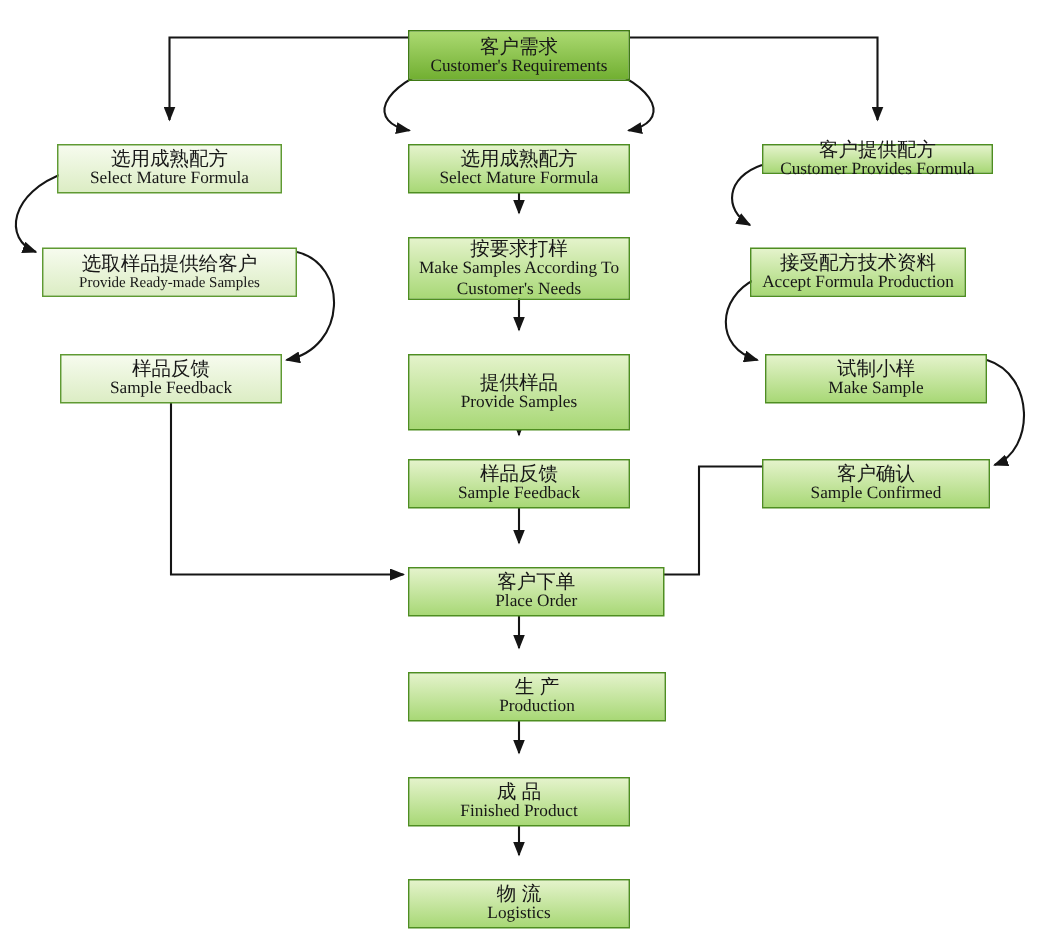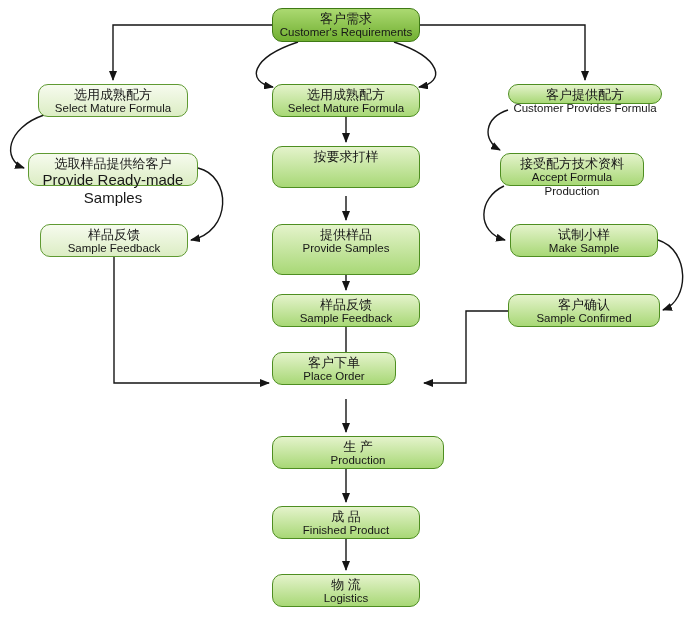--- a/index.html
+++ b/index.html
@@ -19,32 +19,33 @@
   }
   path.flow {
     stroke: #151515;
     stroke-width: 1.4;
     fill: none;
   }
   .node {
     position: absolute;
     box-sizing: border-box;
     border: 1px solid #4e8e21;
-    border-radius: 10px;
+    border-radius: 0;
     display: flex;
     flex-direction: column;
     align-items: center;
-    justify-content: flex-start;
+    justify-content: center;
     text-align: center;
     color: #171717;
     padding: 2px 4px;
     line-height: 1.18;
+    margin-top: 12px;
   }
   .node .cn { font-size: 13px; white-space: pre; }
-  .node .en { font-size: 11.5px; }
+  .node .en { font-size: 11.5px; font-family: Liberation Serif, serif; }
   .node.dark {
     background: linear-gradient(#abd971, #71af31);
     border-color: #3f7a15;
   }
   .node.medium {
     background: linear-gradient(#e4f3cb, #a8d876);
     border-color: #4e8e21;
   }
   .node.light {
     background: linear-gradient(#f6fbee, #dcedc4);
@@ -90,48 +91,49 @@
     <div class="en">Customer's Requirements</div>
   </div>
 
   <div class="node light" style="left:38px;top:84px;width:150px;height:33px">
     <div class="cn">选用成熟配方</div>
     <div class="en">Select Mature Formula</div>
   </div>
 
   <div class="node light" style="left:28px;top:153px;width:170px;height:33px">
     <div class="cn">选取样品提供给客户</div>
-    <div class="en" style="font-size:15px">Provide Ready-made Samples</div>
+    <div class="en" style="font-size:10px">Provide Ready-made Samples</div>
   </div>
 
   <div class="node light" style="left:40px;top:224px;width:148px;height:33px">
     <div class="cn">样品反馈</div>
     <div class="en">Sample Feedback</div>
   </div>
 
   <div class="node medium" style="left:272px;top:84px;width:148px;height:33px">
     <div class="cn">选用成熟配方</div>
     <div class="en">Select Mature Formula</div>
   </div>
 
   <div class="node medium" style="left:272px;top:146px;width:148px;height:42px">
     <div class="cn">按要求打样</div>
+    <div class="en">Make Samples According To Customer's Needs</div>
   </div>
 
   <div class="node medium" style="left:272px;top:224px;width:148px;height:51px">
     <div class="cn">提供样品</div>
     <div class="en">Provide Samples</div>
   </div>
 
   <div class="node medium" style="left:272px;top:294px;width:148px;height:33px">
     <div class="cn">样品反馈</div>
     <div class="en">Sample Feedback</div>
   </div>
 
-  <div class="node medium" style="left:272px;top:352px;width:124px;height:33px">
+  <div class="node medium" style="left:272px;top:366px;width:171px;height:33px">
     <div class="cn">客户下单</div>
     <div class="en">Place Order</div>
   </div>
 
   <div class="node medium" style="left:272px;top:436px;width:172px;height:33px">
     <div class="cn">生 产</div>
     <div class="en">Production</div>
   </div>
 
   <div class="node medium" style="left:272px;top:506px;width:148px;height:33px">

